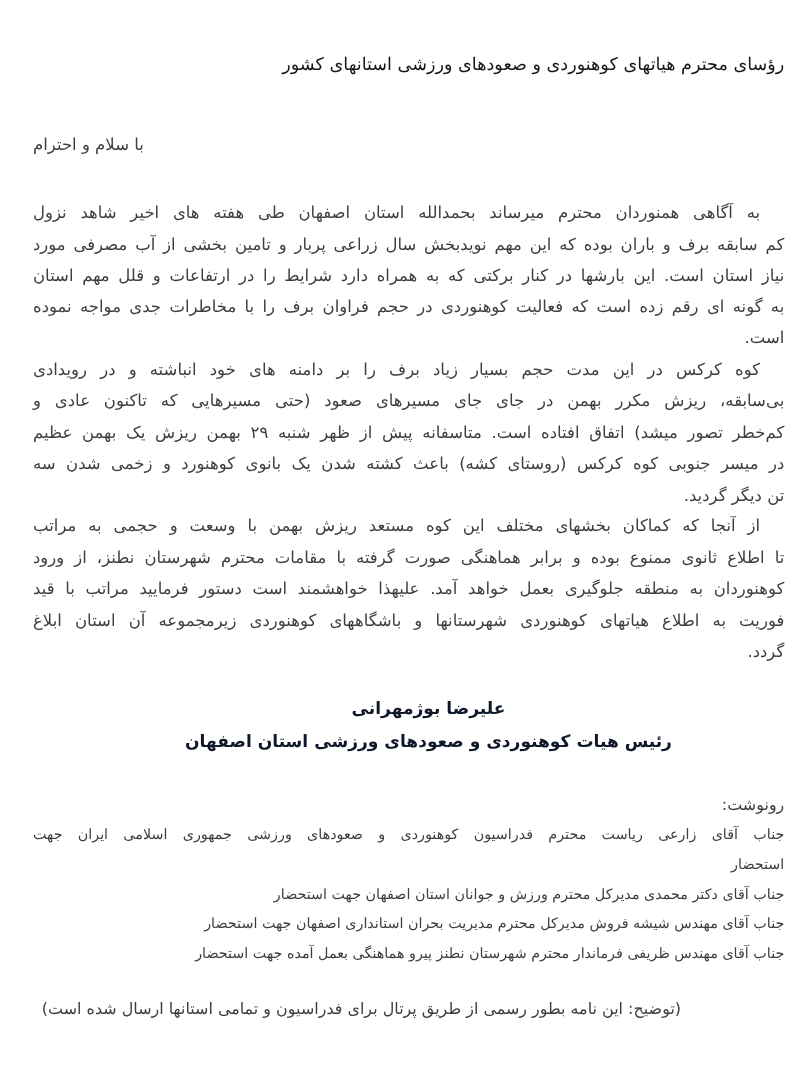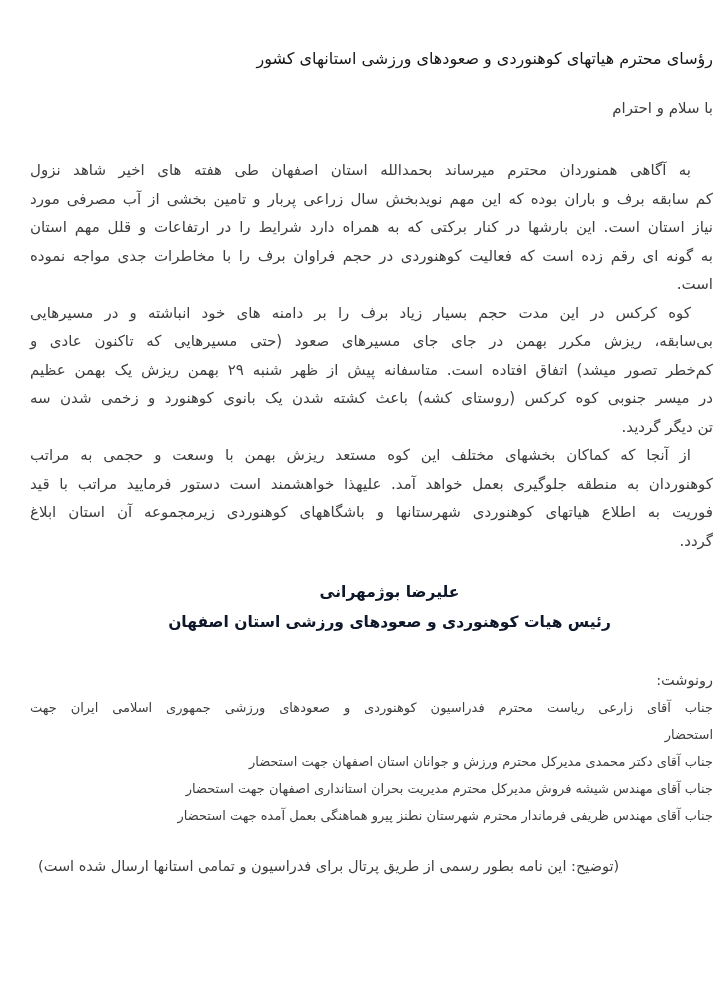--- a/index.html
+++ b/index.html
@@ -17,24 +17,24 @@
     color: #3e3e3e;
   }
   .heading {
     font-size: 16px;
     font-weight: normal;
     color: #161616;
     line-height: 24px;
     text-align: right;
   }
   .salutation {
-    margin-top: 25px;
+    margin-top: 48px;
     font-size: 15px;
     line-height: 24px;
-    text-align: right;
+    text-align: left;
   }
   .bodytext { margin-top: 36px; }
   .para { margin: 0; padding: 0; }
   .ln {
     font-size: 15px;
     line-height: 28.5px;
     text-align: justify;
     text-align-last: justify;
     text-justify: inter-word;
     white-space: normal;
@@ -81,29 +81,30 @@
 
     <div class="para">
       <div class="ln first">به آگاهی همنوردان محترم میرساند بحمدالله استان اصفهان طی هفته های اخیر شاهد نزول</div>
       <div class="ln">کم سابقه برف و باران بوده که این مهم نویدبخش سال زراعی پربار و تامین بخشی از آب مصرفی مورد</div>
       <div class="ln">نیاز استان است. این بارشها در کنار برکتی که به همراه دارد شرایط را در ارتفاعات و قلل مهم استان</div>
       <div class="ln">به گونه ای رقم زده است که فعالیت کوهنوردی در حجم فراوان برف را با مخاطرات جدی مواجه نموده</div>
       <div class="ln end">است.</div>
     </div>
 
     <div class="para">
-      <div class="ln first">کوه کرکس در این مدت حجم بسیار زیاد برف را بر دامنه های خود انباشته و در مسیرهایی</div>
+      <div class="ln first">کوه کرکس در این مدت حجم بسیار زیاد برف را بر دامنه های خود انباشته و در رویدادی</div>
       <div class="ln">بی‌سابقه، ریزش مکرر بهمن در جای جای مسیرهای صعود (حتی مسیرهایی که تاکنون عادی و</div>
       <div class="ln">کم‌خطر تصور میشد) اتفاق افتاده است. متاسفانه پیش از ظهر شنبه ۲۹ بهمن ریزش یک بهمن عظیم</div>
       <div class="ln">در میسر جنوبی کوه کرکس (روستای کشه) باعث کشته شدن یک بانوی کوهنورد و زخمی شدن سه</div>
       <div class="ln end">تن دیگر گردید.</div>
     </div>
 
     <div class="para">
       <div class="ln first">از آنجا که کماکان بخشهای مختلف این کوه مستعد ریزش بهمن با وسعت و حجمی به مراتب</div>
+      <div class="ln">تا اطلاع ثانوی ممنوع بوده و برابر هماهنگی صورت گرفته با مقامات محترم شهرستان نطنز، از ورود</div>
       <div class="ln">کوهنوردان به منطقه جلوگیری بعمل خواهد آمد. علیهذا خواهشمند است دستور فرمایید مراتب با قید</div>
       <div class="ln">فوریت به اطلاع هیاتهای کوهنوردی شهرستانها و باشگاههای کوهنوردی زیرمجموعه آن استان ابلاغ</div>
       <div class="ln end">گردد.</div>
     </div>
 
   </div>
 
   <div class="signature">
     <div>علیرضا بوژمهرانی</div>
     <div>رئیس هیات کوهنوردی و صعودهای ورزشی استان اصفهان</div>

